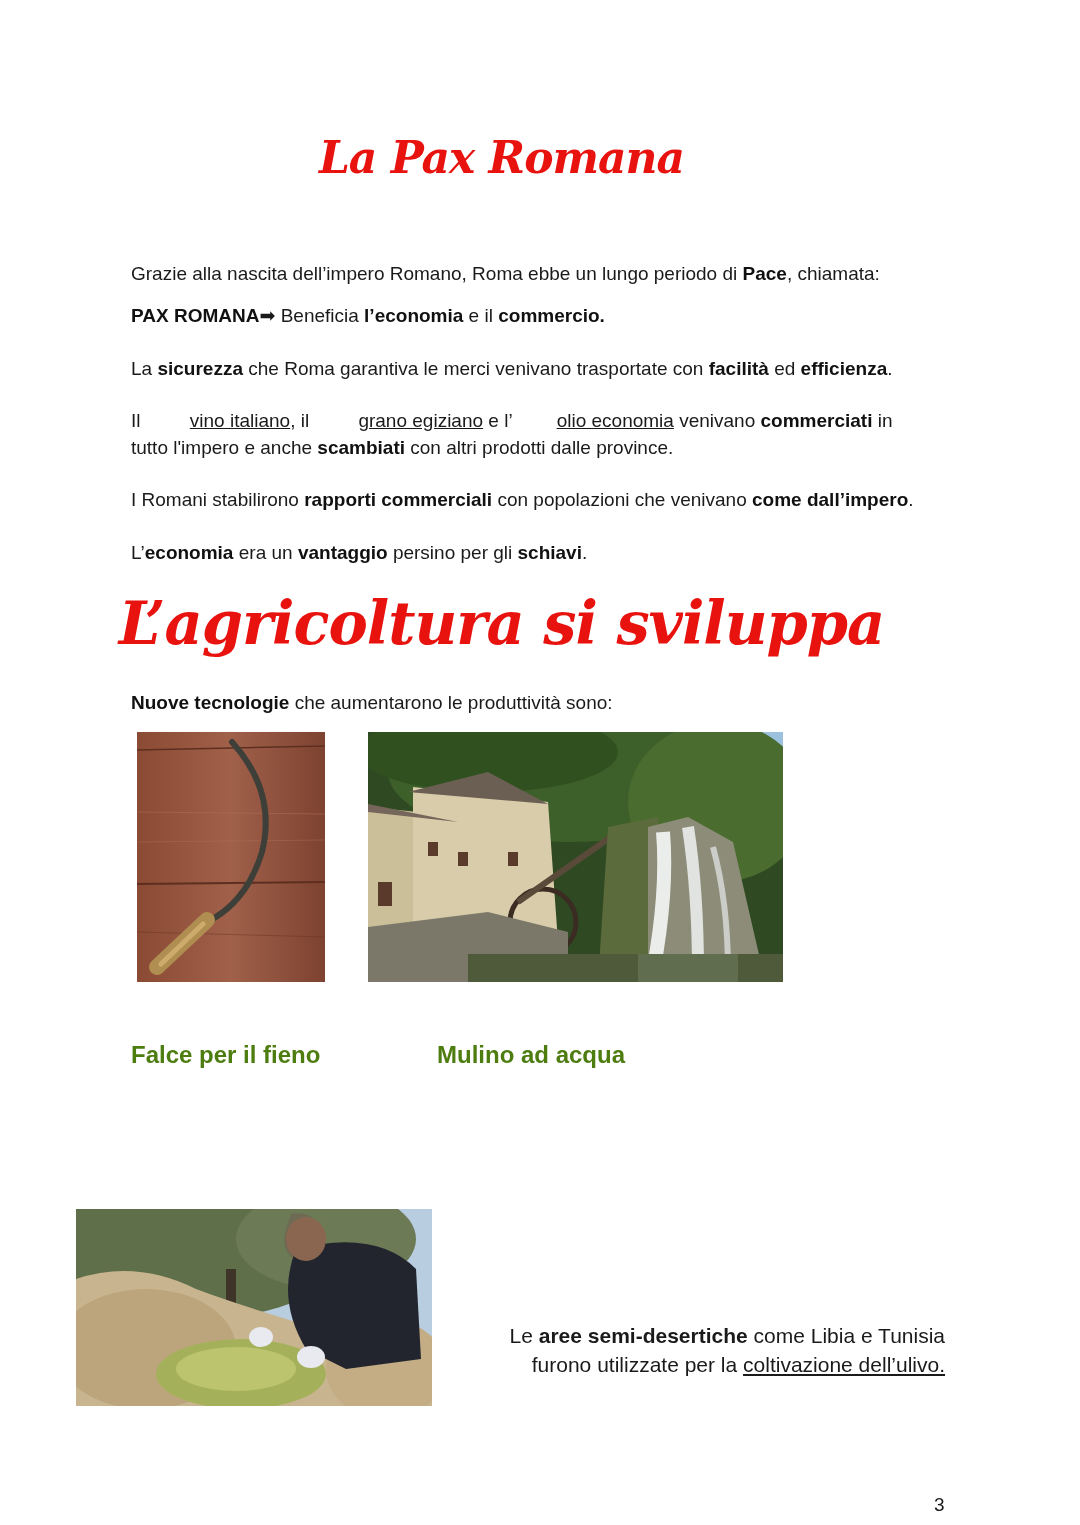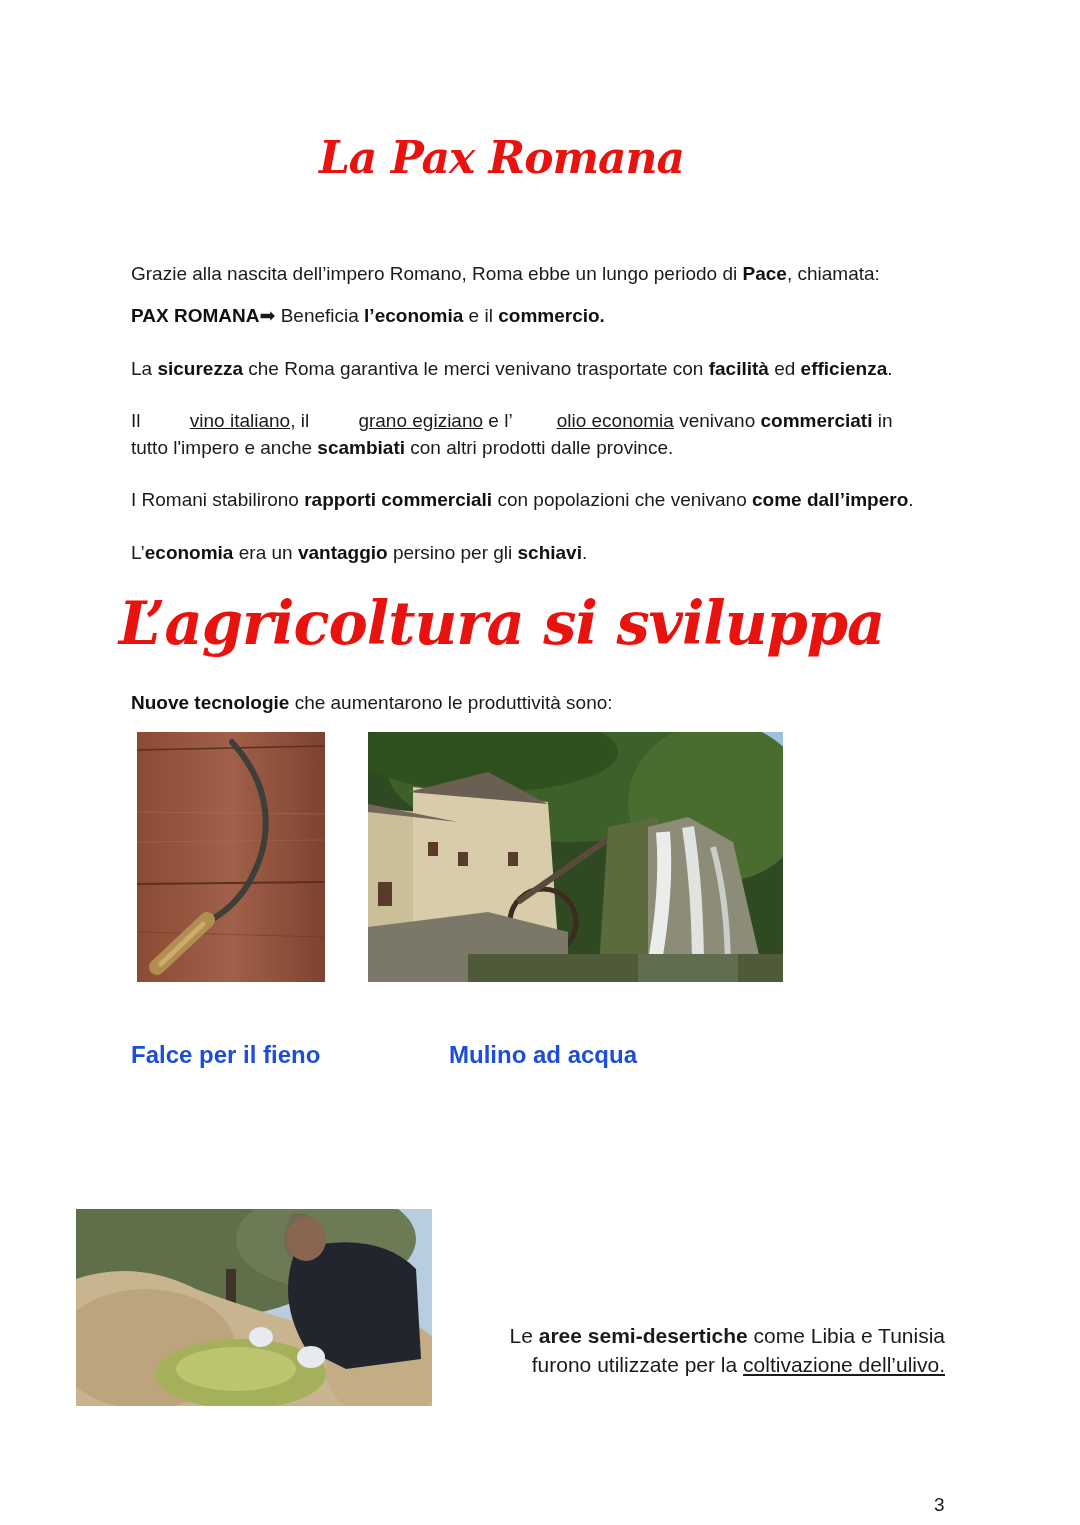--- a/index.html
+++ b/index.html
@@ -7,21 +7,21 @@
          font-family: "Liberation Sans", sans-serif; color: #1a1a1a; }
   .title { position: absolute; left: 0; width: 923px; text-align: center;
            color: #e8130f; font-family: "DejaVu Serif", serif; font-style: italic; font-weight: bold;
            letter-spacing: -1px; margin-left: 40px; }
   .title1 { top: 132px; font-size: 44px; }
   .title2 { top: 589px; font-size: 59px; }
   .p { position: absolute; left: 131px; font-size: 19px; line-height: 27px; width: 830px; }
   .p b { font-weight: bold; color: #111; }
   .p u { text-decoration: underline; margin-left: 44px; }
   .img { position: absolute; overflow: hidden; }
-  .caption { position: absolute; font-size: 24px; font-weight: bold; color: #1d4ed8; }
+  .caption { position: absolute; font-size: 24px; font-weight: bold; color: #4d7c0f; }
   .side-text { position: absolute; left: 450px; width: 495px; top: 1321px; text-align: right;
                font-size: 21px; line-height: 29px; }
   .page-num { position: absolute; left: 934px; top: 1494px; font-size: 19px; }
 </style>
 </head>
 <body>
 
 <div>
 
   <div class="title title1">La Pax Romana</div>
@@ -85,21 +85,21 @@
       <polygon points="280,95 320,85 365,110 395,240 280,240" fill="#8c8c78"></polygon>
       <path d="M295 100 Q300 160 285 240" stroke="#f5f7f7" stroke-width="14" fill="none" opacity="0.9"></path>
       <path d="M320 95 Q330 160 330 240" stroke="#eef2f2" stroke-width="12" fill="none" opacity="0.85"></path>
       <path d="M345 115 Q360 170 360 240" stroke="#e6eaea" stroke-width="6" fill="none" opacity="0.7"></path>
       <rect x="100" y="222" width="315" height="28" fill="#4f5a3a"></rect>
       <rect x="270" y="222" width="100" height="28" fill="#6d7a5c" opacity="0.6"></rect>
     </svg>
   </div>
 
   <div class="caption" style="left:131px; top:1041px">Falce per il fieno</div>
-  <div class="caption" style="left:449px; top:1041px">Mulino ad acqua</div>
+  <div class="caption" style="left:437px; top:1041px">Mulino ad acqua</div>
 
   <div class="img" style="left:76px; top:1209px; width:356px; height:197px;">
     <svg width="356" height="197" viewBox="0 0 356 197">
       <rect width="356" height="197" fill="#b9cde0"></rect>
       <ellipse cx="120" cy="40" rx="150" ry="70" fill="#5e6f4a"></ellipse>
       <ellipse cx="250" cy="30" rx="90" ry="50" fill="#6c7b56"></ellipse>
       <rect x="150" y="60" width="10" height="60" fill="#3e3528"></rect>
       <path d="M0 70 Q60 50 120 80 Q200 110 356 150 L356 197 L0 197 Z" fill="#c8b590"></path>
       <ellipse cx="70" cy="140" rx="90" ry="60" fill="#bca47c"></ellipse>
       <ellipse cx="310" cy="160" rx="60" ry="50" fill="#c4ad84"></ellipse>

